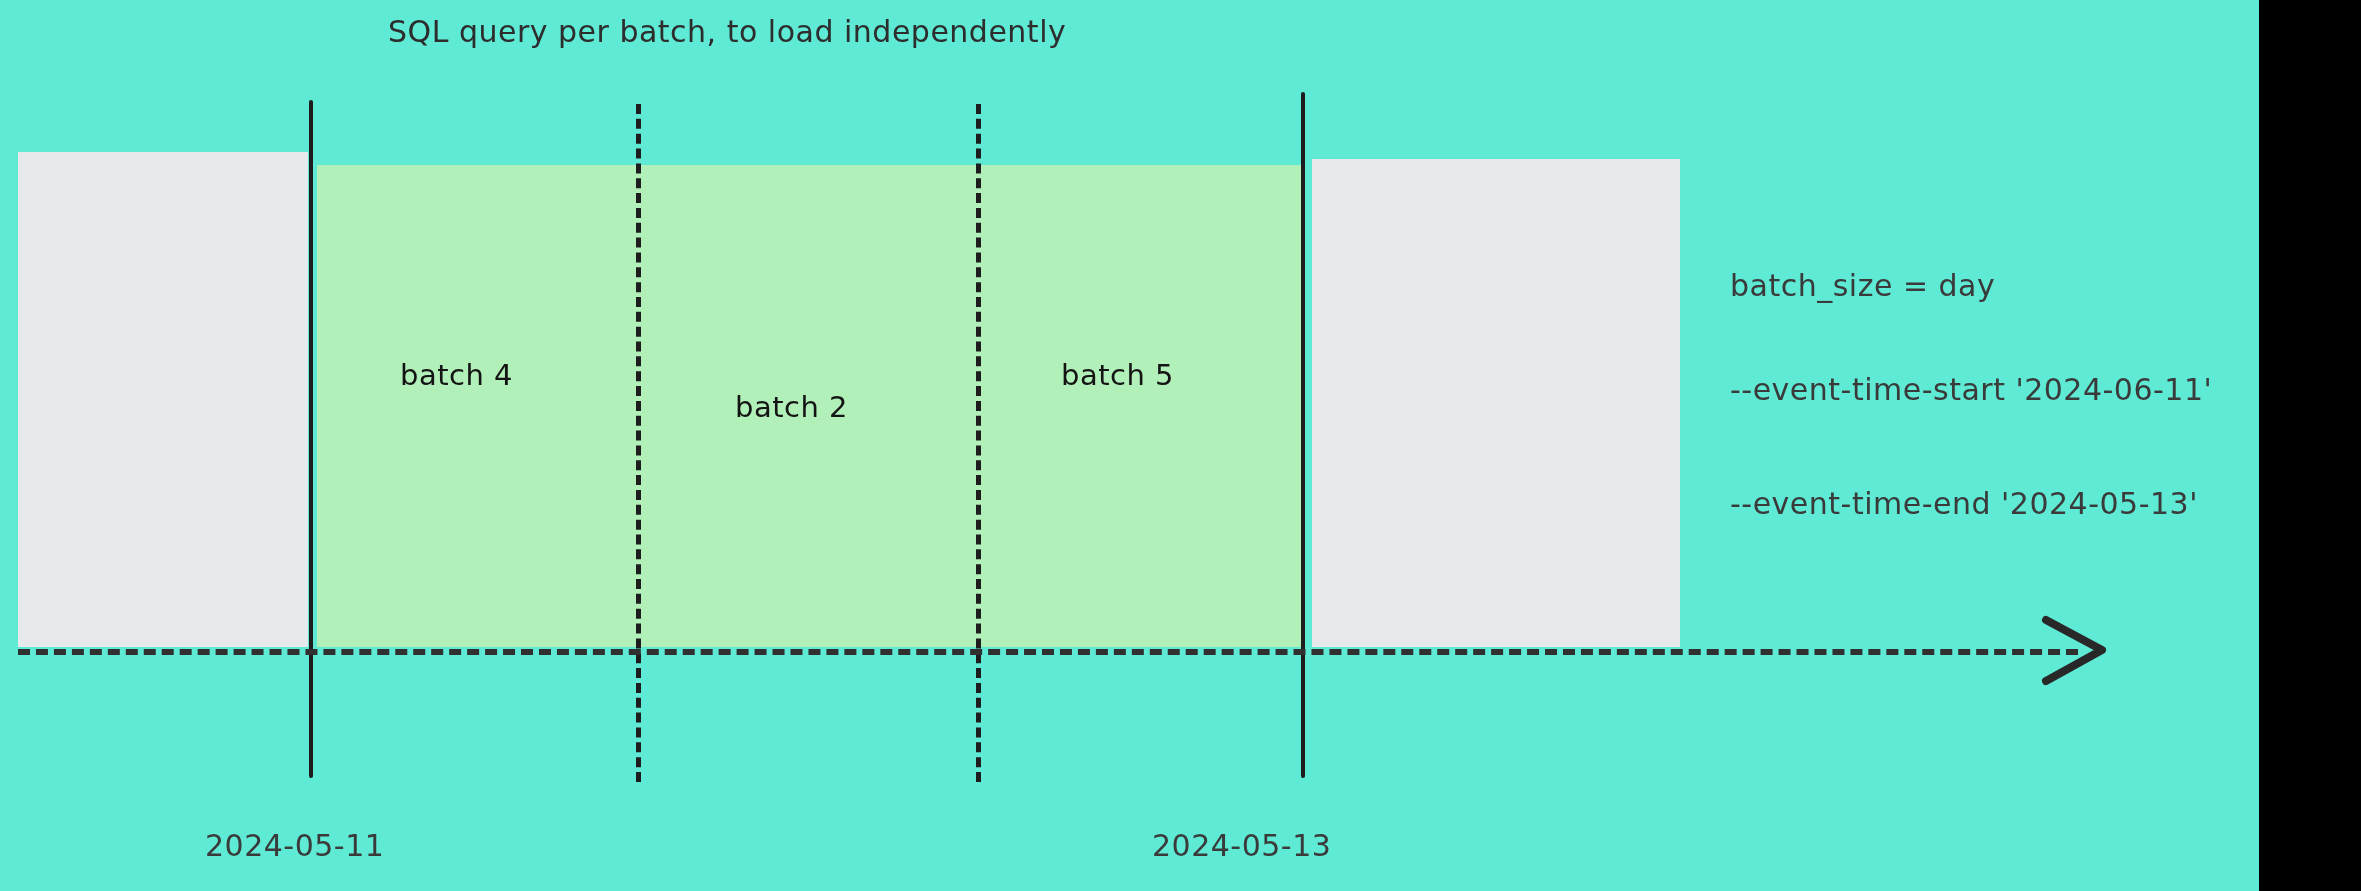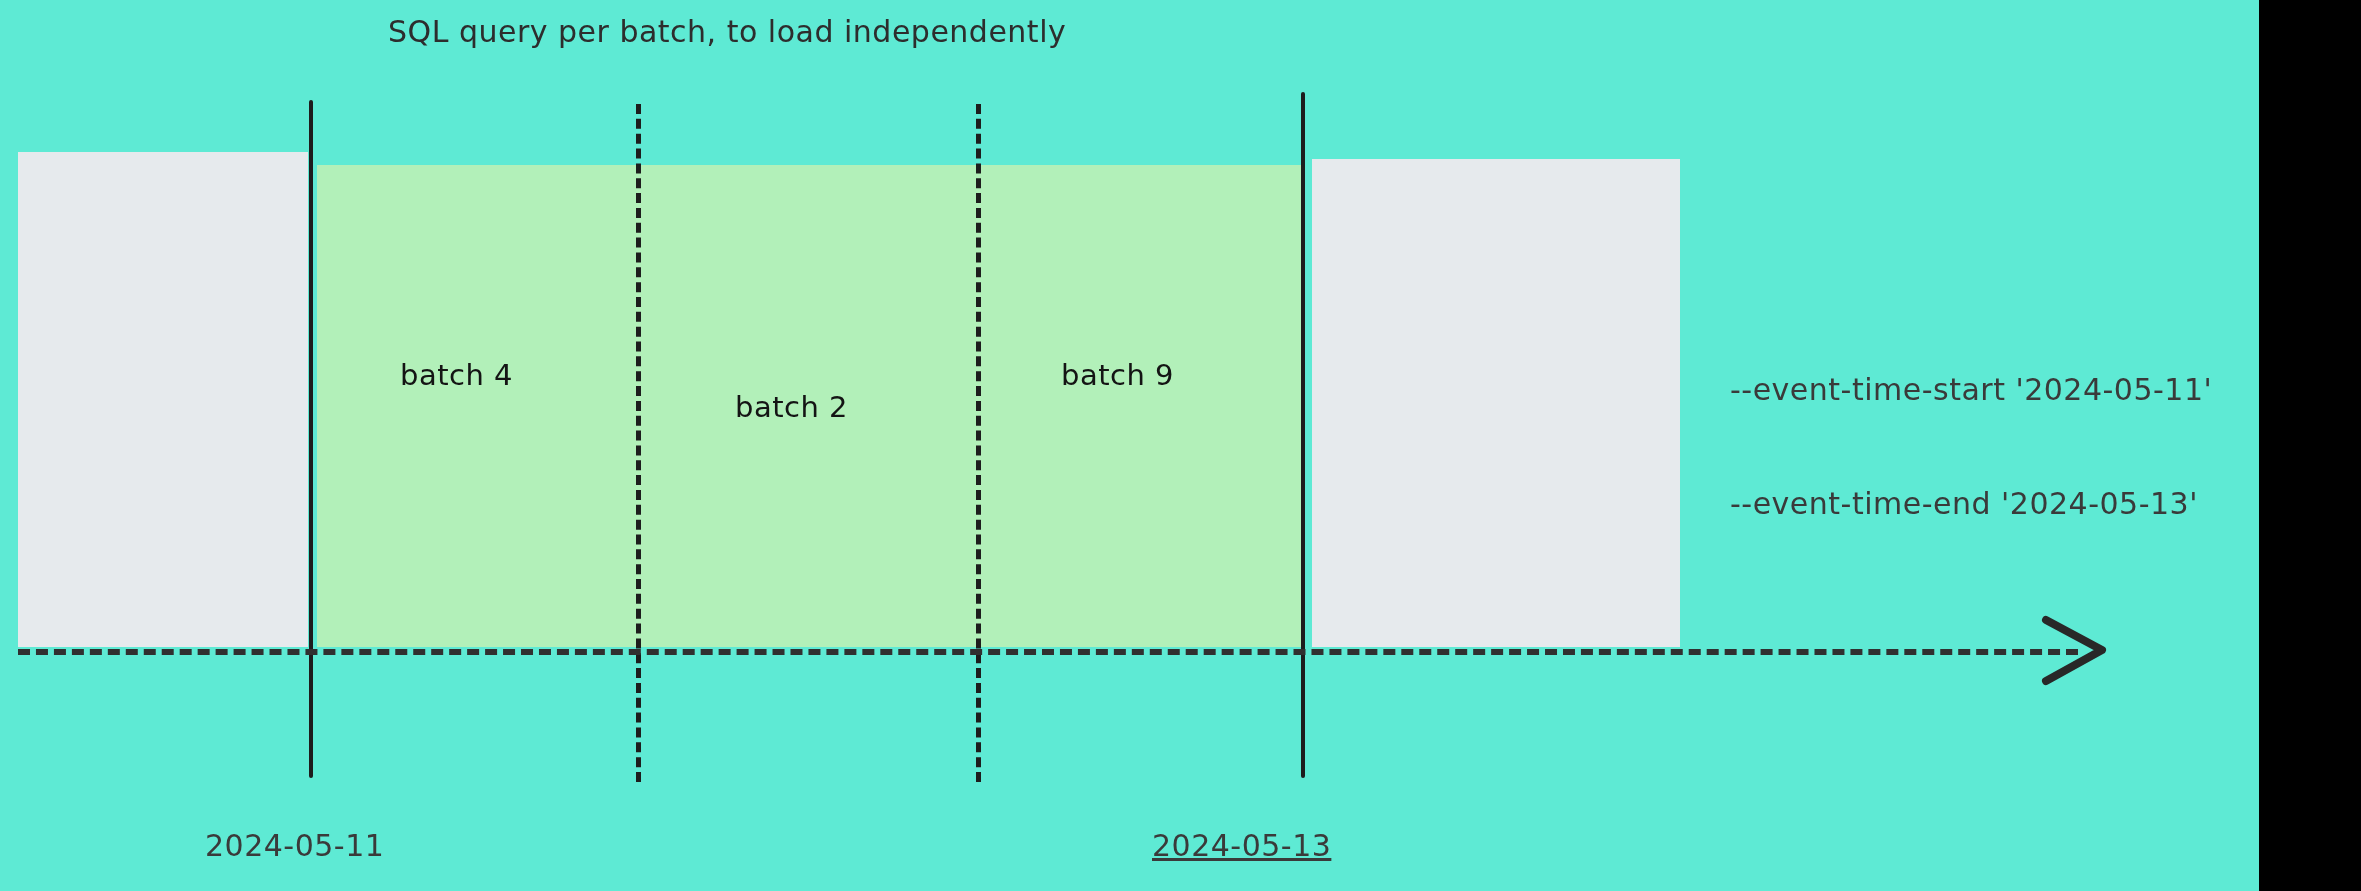--- a/index.html
+++ b/index.html
@@ -104,21 +104,21 @@
   #batch-label-2 { left: 735px; margin-top: 32px; }
   #batch-label-3 { left: 1061px; }
 
   .axis-date {
     font-size: 30px;
     color: #3a3a3a;
     top: 812px;
     margin-top: 16px;
   }
   #axis-date-start { left: 205px; }
-  #axis-date-end   { left: 1152px; text-decoration: underline; }
+  #axis-date-end   { left: 1152px; }
 
   .config-line {
     font-size: 30px;
     color: #3a3a3a;
     left: 1730px;
   }
   #config-batch-size { top: 268px; }
   #config-event-start { top: 372px; }
   #config-event-end   { top: 474px; margin-top: 12px; }
 </style>
@@ -143,21 +143,22 @@
   <div id="time-arrow">
     <svg viewBox="0 0 70 74" xmlns="http://www.w3.org/2000/svg">
       <path d="M6 6 L62 36 L6 67" fill="none" stroke="#282828" stroke-width="8" stroke-linecap="round" stroke-linejoin="round"></path>
     </svg>
   </div>
 
   <div id="diagram-title" class="hand">SQL query per batch, to load independently</div>
 
   <div id="batch-label-1" class="hand batch-label">batch 4</div>
   <div id="batch-label-2" class="hand batch-label">batch 2</div>
-  <div id="batch-label-3" class="hand batch-label">batch 9</div>
+  <div id="batch-label-3" class="hand batch-label">batch 5</div>
 
   <div id="axis-date-start" class="hand axis-date">2024-05-11</div>
   <div id="axis-date-end" class="hand axis-date">2024-05-13</div>
 
-  <div id="config-event-start" class="hand config-line">--event-time-start '2024-05-11'</div>
+  <div id="config-batch-size" class="hand config-line">batch_size = day</div>
+  <div id="config-event-start" class="hand config-line">--event-time-start '2024-06-11'</div>
   <div id="config-event-end" class="hand config-line">--event-time-end '2024-05-13'</div>
 
 </div>
 
 </body></html>

